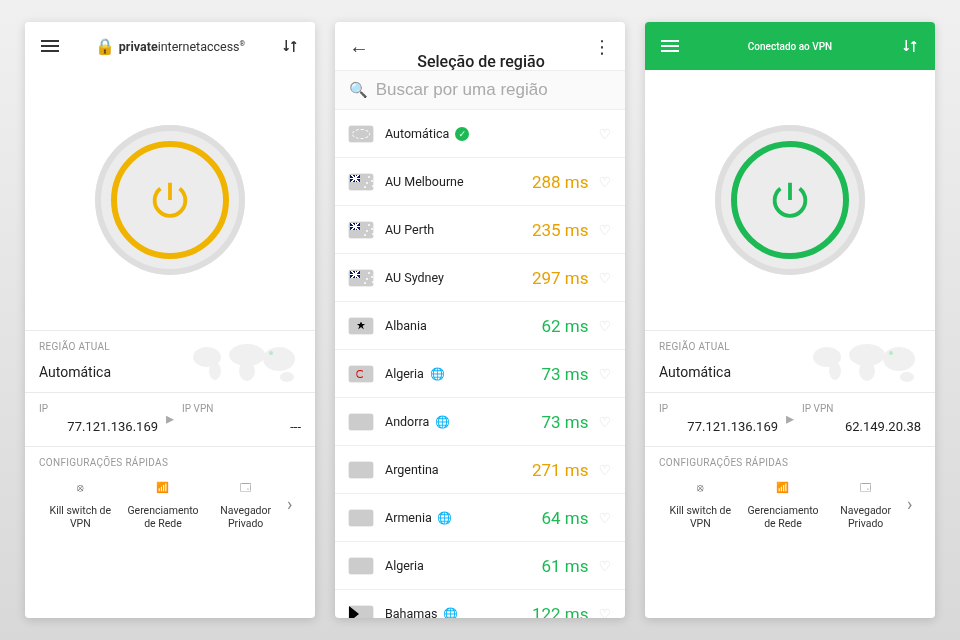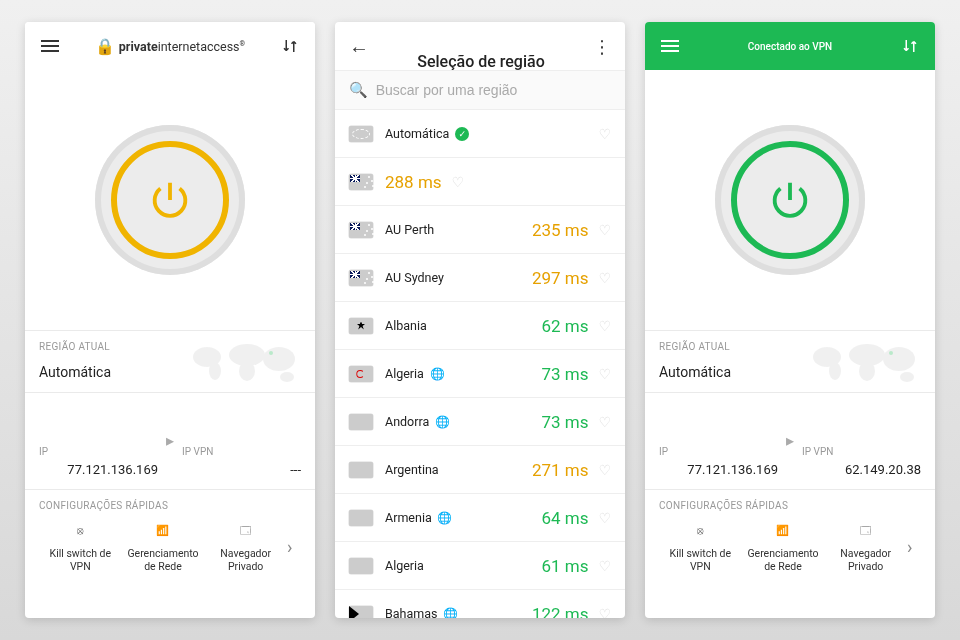--- a/index.html
+++ b/index.html
@@ -54,21 +54,21 @@
     border-top: 1px solid #eaeaea; padding: 10px 14px 12px;
   }
   .region-block { position:relative; }
   .region-block .label { font-size:10px; color:#999; letter-spacing: 0.3px; margin-bottom:12px; }
   .region-block .value { font-size:14px; color:#222; }
   .worldmap {
     position:absolute; right:10px; top:8px; width:120px; height:48px;
     opacity:0.3;
   }
   .ip-block { display:flex; align-items:center; }
-  .ip-col { flex:1;margin-top:43px; }
+  .ip-col { flex:1; }
   .ip-col .label { font-size:10px; color:#999; margin-bottom:5px; }
   .ip-col .value { font-size:13px; color:#222;text-align:right; }
   .ip-arrow { width:24px; text-align:center; color:#aaa; }
   .quick-block .label { font-size:10px; color:#999; letter-spacing:0.3px; margin-bottom:8px; }
   .quick-row { display:flex; align-items:center; }
   .quick-item { flex:1; text-align:center; font-size:10.5px; color:#333; line-height:1.25; padding:0 4px;}
   .quick-item .qicon { height:24px; display:flex; align-items:center; justify-content:center; margin-bottom:4px; color:#555;}
   .chev { width:14px; color:#888; font-size:18px; }
   
   .topbar2 {
@@ -77,21 +77,21 @@
   }
   .topbar2 .title { font-size:16px; font-weight:500; color:#222;margin-top:30px; }
   .backarrow { font-size:20px; color:#333; }
   .dots { font-size:18px; color:#333; }
   .searchrow {
     height:40px; display:flex; align-items:center; padding:0 14px;
     border-top:1px solid #eee; border-bottom:1px solid #eee;
     background:#fafafa;
   }
   .searchrow input {
-    border:none; outline:none; background:transparent; font-size:14px;
+    border:none; outline:none; background:transparent; font-size:17px;
     margin-left:8px; color:#666; width:100%;
   }
   .searchrow input::placeholder { color:#aaa; }
   .list { flex:1; overflow:hidden; }
   .row {
     display:flex; align-items:center; padding:0 14px;
     height:48px; border-bottom:1px solid #eee;
   }
   .row .flag {
     width:24px; height:16px; border-radius:2px; margin-right:12px;
@@ -222,20 +222,21 @@
   </div>
   <div class="list" id="region-list">
       <div class="row">
         <span class="flag flag-auto"></span>
         <span class="name">Automática<span class="check">✓</span></span>
         <span class="ping "></span>
         <span class="heart">♡</span>
       </div>
       <div class="row">
         <span class="flag flag-au"></span>
+        <span class="name">AU Melbourne</span>
         <span class="ping slow">288 ms</span>
         <span class="heart">♡</span>
       </div>
       <div class="row">
         <span class="flag flag-au"></span>
         <span class="name">AU Perth</span>
         <span class="ping slow">235 ms</span>
         <span class="heart">♡</span>
       </div>
       <div class="row">

